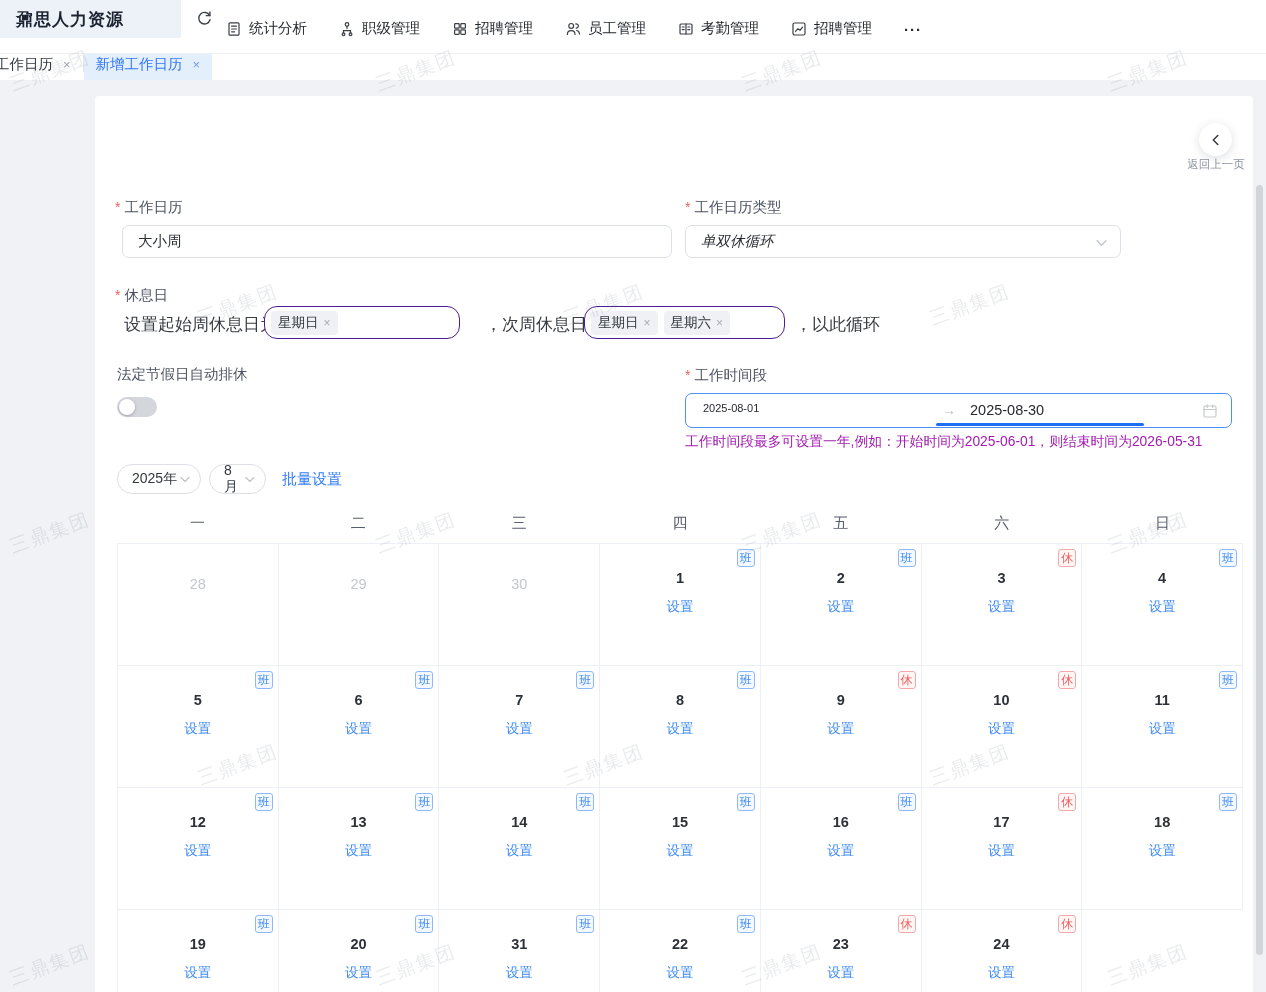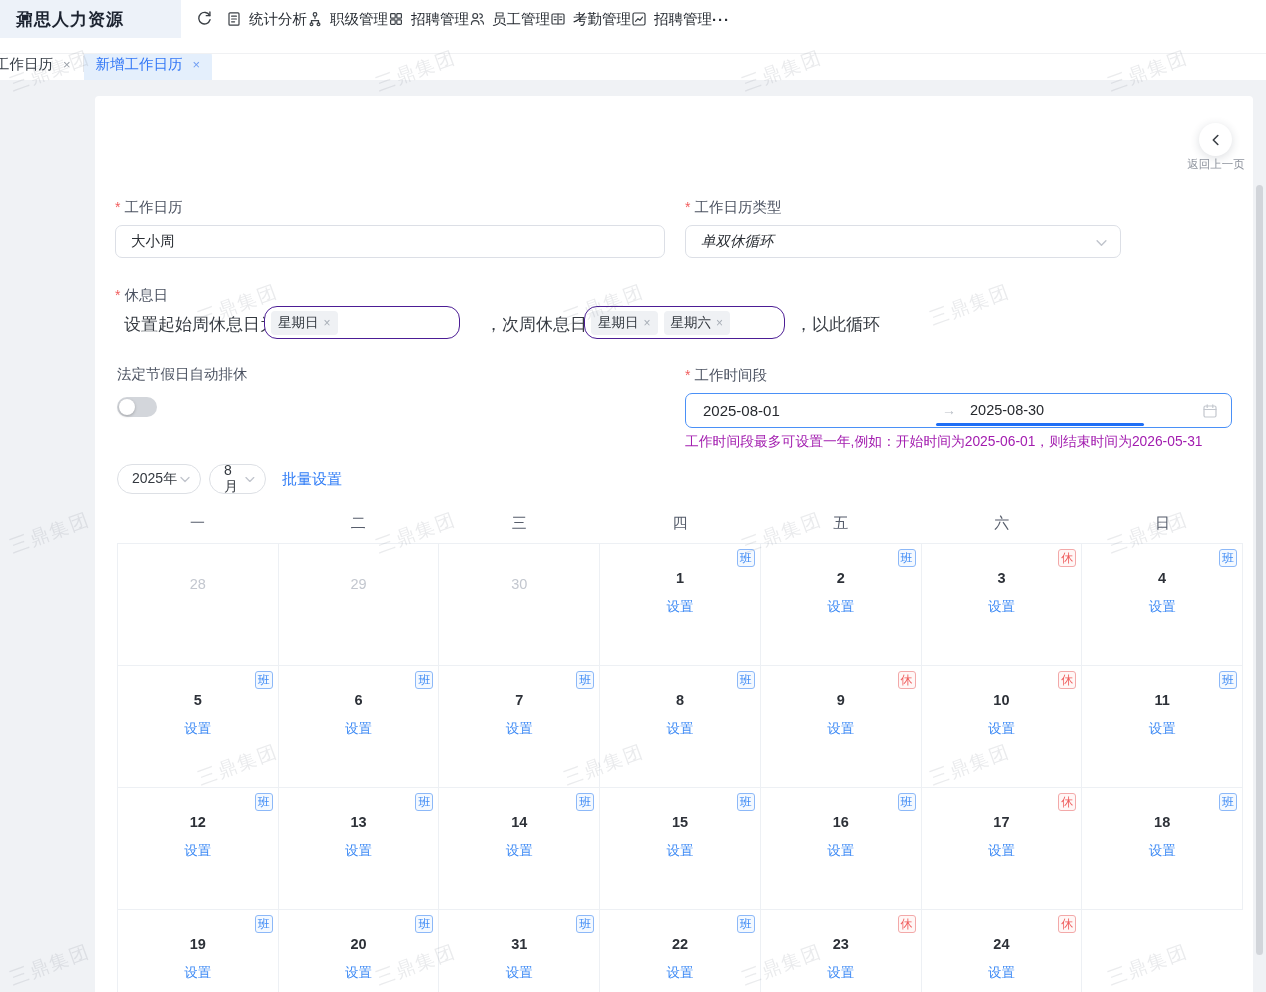--- a/index.html
+++ b/index.html
@@ -5,21 +5,21 @@
   * { margin:0; padding:0; box-sizing:border-box; }
   html,body { width:1266px; height:992px; overflow:hidden; }
   body { font-family:"Liberation Sans","DejaVu Sans",sans-serif; }
   #app { position:relative; width:1266px; height:992px; overflow:hidden; background:#f0f2f5; }
 
   
   .navbar { position:absolute; left:0; top:0; width:1266px; height:54px; background:#fff; border-bottom:1px solid #f0f1f3; z-index:10; }
   .logo-block { position:absolute; left:0; top:0; width:181px; height:38px; background:#edf2f9; display:flex; align-items:center; padding-left:16px; }
   .logo-text { font-size:17px; font-weight:bold; color:#1c2330; letter-spacing:1px; }
   .nav-icon-btn { position:absolute; top:10px; width:18px; height:18px; cursor:pointer; }
-  .main-menu { position:absolute; left:226px; top:0; height:38px; display:flex; align-items:center; }
+  .main-menu { position:absolute; left:226px; top:0; height:38px; display:flex; align-items:flex-end; gap:32px; }
   .menu-item { display:flex; align-items:center; gap:7px; font-size:14.5px; color:#252a31; cursor:pointer; white-space:nowrap; }
   .menu-item svg { display:block; }
   .more-dots { font-size:15px; font-weight:bold; color:#252a31; letter-spacing:1px; cursor:pointer; }
   .right-icons { position:absolute; right:0; top:0; height:38px; }
 
   
   .tabstrip { position:absolute; left:0; top:38px; width:1266px; height:42px; background:#fff; z-index:9; }
   .tabs { position:absolute; left:0; bottom:0; display:flex; align-items:flex-end; }
   .tab { height:32px; display:flex; align-items:center; padding:0 12px; font-size:14.5px; color:#333a43; cursor:pointer; white-space:nowrap; }
   .tab:first-child { margin-left:-17px; }
@@ -42,21 +42,21 @@
   .select-chevron { position:absolute; right:13px; top:13px; }
   .inline-text { position:absolute; font-size:17px; color:#363b42; white-space:nowrap; }
   .tagbox { position:absolute; height:33px; border:1px solid #4c1d95; border-radius:13px; background:#fff; display:flex; align-items:center; gap:6px; padding:0 6px; }
   .tag { display:flex; align-items:center; gap:5px; background:#eff1f4; border-radius:4px; padding:3px 7px; font-size:13.5px; color:#33383f; }
   .tag .tag-close { color:#a7adb6; font-size:12px; cursor:pointer; }
 
   .toggle { position:absolute; left:117px; top:397px; width:40px; height:20px; border-radius:10px; background:#d3d6db; cursor:pointer; }
   .toggle-knob { position:absolute; left:2px; top:2px; width:16px; height:16px; border-radius:50%; background:#fff; box-shadow:0 1px 3px rgba(0,0,0,.25); }
 
   .range-input { position:absolute; left:685px; top:393px; width:547px; height:35px; border:1px solid #4a90f7; border-radius:7px; background:#fff; }
-  .range-start { position:absolute; left:17px; top:8px; font-size:15px; color:#26292e; }
+  .range-start { position:absolute; left:17px; top:8px; font-size:11px; color:#26292e; }
   .range-arrow { position:absolute; left:256px; top:8px; font-size:14px; color:#b9bec6; }
   .range-end { position:absolute; left:284px; top:8px; font-size:14.5px; color:#26292e; }
   .range-underline { position:absolute; left:250px; bottom:1px; width:208px; height:3px; border-radius:2px; background:#1f6ff5; }
   .range-cal-icon { position:absolute; right:13px; top:9px; }
   .hint { position:absolute; left:685px; top:433px; font-size:13.8px; color:#a21caf; white-space:nowrap; }
 
   
   .pill-select { position:absolute; top:464px; height:30px; border:1px solid #dde0e5; border-radius:15px; background:#fff; display:flex; align-items:center; justify-content:space-between; padding:0 10px 0 14px; font-size:14px; color:#33383f; cursor:pointer; }
   .batch-link { position:absolute; left:282px; top:470px; font-size:15px; color:#2f7cf6; cursor:pointer; }
 
@@ -184,21 +184,21 @@
   <div class="back-btn">
     <svg width="16" height="16" viewBox="0 0 16 16" fill="none" stroke="#3a3f45" stroke-width="1.6" stroke-linecap="round" stroke-linejoin="round">
       <path d="M9.8 3.5 5.3 8l4.5 4.5"></path>
     </svg>
   </div>
   <div class="back-label">返回上一页</div>
 
   <div class="f-label" style="left:115px; top:198px;">
     <span class="req">*</span><span>工作日历</span>
   </div>
-  <div class="input-box" style="left:115px; top:225px; width:550px;">
+  <div class="input-box" style="left:122px; top:225px; width:550px;">
     <span>大小周</span>
   </div>
 
   <div class="f-label" style="left:685px; top:198px;">
     <span class="req">*</span><span>工作日历类型</span>
   </div>
   <div class="input-box" style="left:685px; top:225px; width:436px;font-style:italic;">
     <span>单双休循环</span>
     <span class="select-chevron">
       <svg width="11" height="8" viewBox="0 0 10 7" fill="none" stroke="#c0c4cc" stroke-width="1.3" stroke-linecap="round" stroke-linejoin="round">

